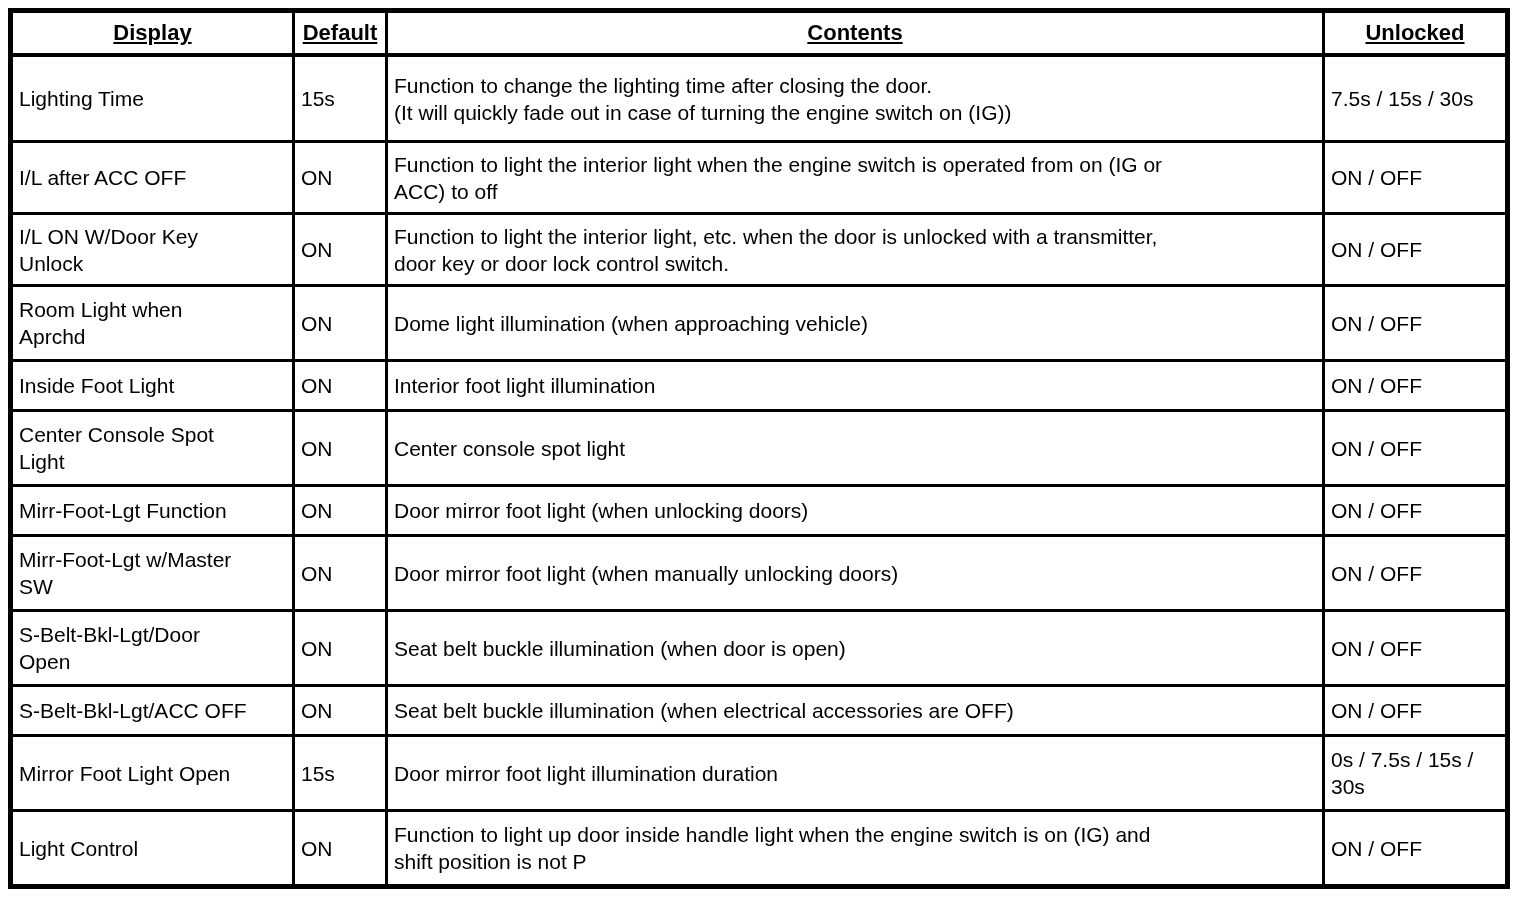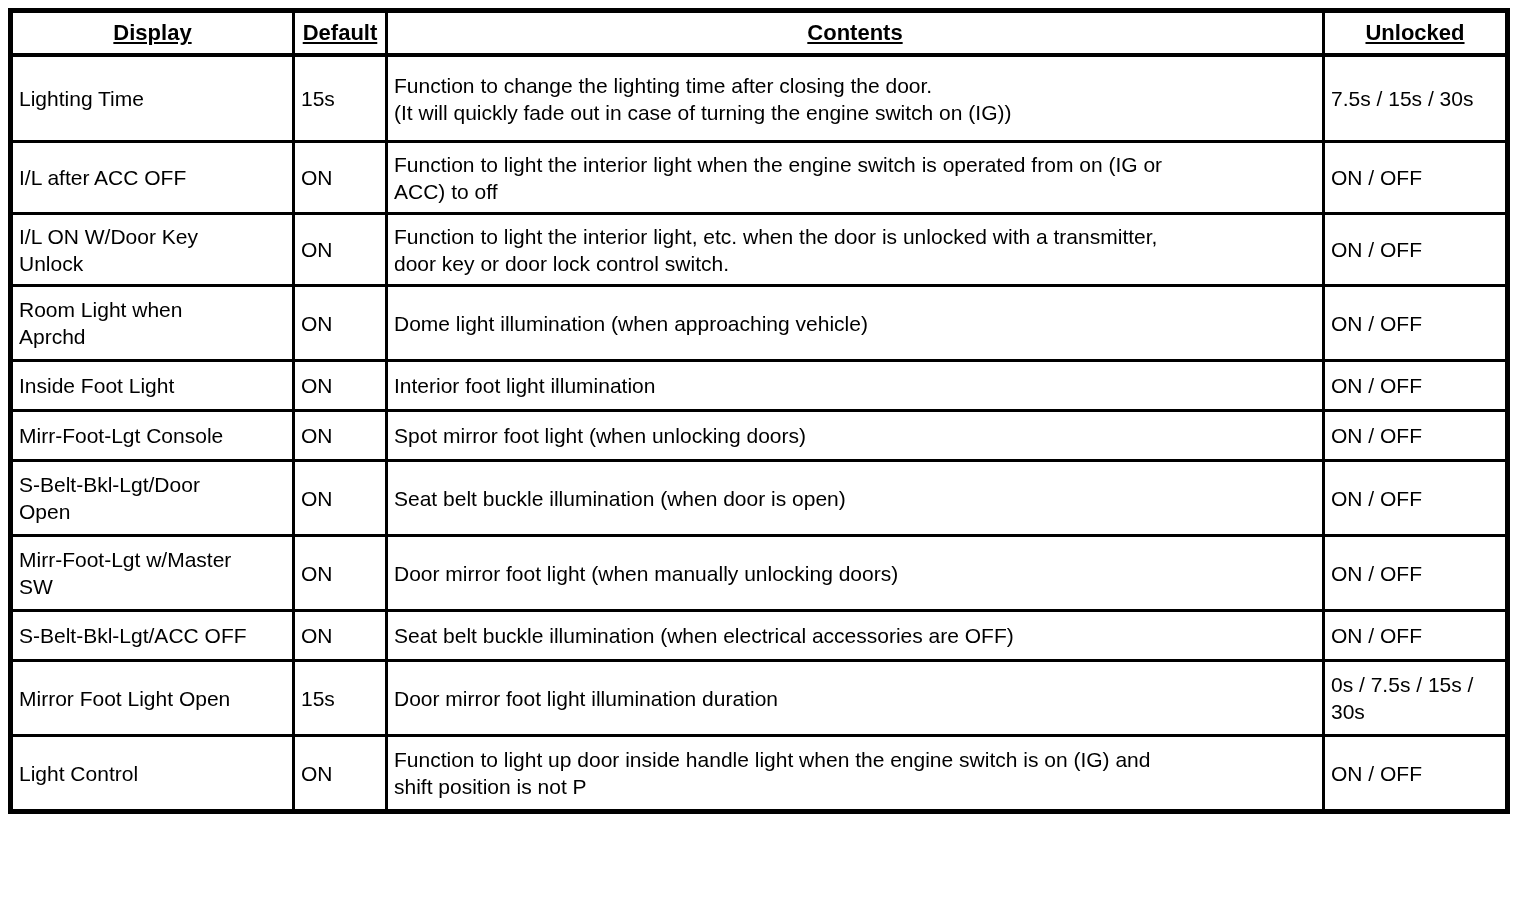--- a/index.html
+++ b/index.html
@@ -99,38 +99,45 @@
         <td class="col-default">ON</td>
         <td class="col-contents">Dome light illumination (when approaching vehicle)</td>
         <td class="col-setting">ON / OFF</td>
       </tr>
       <tr class="h-1">
         <td class="col-display">Inside Foot Light</td>
         <td class="col-default">ON</td>
         <td class="col-contents">Interior foot light illumination</td>
         <td class="col-setting">ON / OFF</td>
       </tr>
+      <tr class="h-2">
+        <td class="col-display">Center Console Spot
+Light</td>
+        <td class="col-default">ON</td>
+        <td class="col-contents">Center console spot light</td>
+        <td class="col-setting">ON / OFF</td>
+      </tr>
       <tr class="h-1">
-        <td class="col-display">Mirr-Foot-Lgt Console</td>
+        <td class="col-display">Mirr-Foot-Lgt Function</td>
         <td class="col-default">ON</td>
-        <td class="col-contents">Spot mirror foot light (when unlocking doors)</td>
+        <td class="col-contents">Door mirror foot light (when unlocking doors)</td>
+        <td class="col-setting">ON / OFF</td>
+      </tr>
+      <tr class="h-2">
+        <td class="col-display">Mirr-Foot-Lgt w/Master
+SW</td>
+        <td class="col-default">ON</td>
+        <td class="col-contents">Door mirror foot light (when manually unlocking doors)</td>
         <td class="col-setting">ON / OFF</td>
       </tr>
       <tr class="h-2">
         <td class="col-display">S-Belt-Bkl-Lgt/Door
 Open</td>
         <td class="col-default">ON</td>
         <td class="col-contents">Seat belt buckle illumination (when door is open)</td>
-        <td class="col-setting">ON / OFF</td>
-      </tr>
-      <tr class="h-2">
-        <td class="col-display">Mirr-Foot-Lgt w/Master
-SW</td>
-        <td class="col-default">ON</td>
-        <td class="col-contents">Door mirror foot light (when manually unlocking doors)</td>
         <td class="col-setting">ON / OFF</td>
       </tr>
       <tr class="h-1">
         <td class="col-display">S-Belt-Bkl-Lgt/ACC OFF</td>
         <td class="col-default">ON</td>
         <td class="col-contents">Seat belt buckle illumination (when electrical accessories are OFF)</td>
         <td class="col-setting">ON / OFF</td>
       </tr>
       <tr class="h-2">
         <td class="col-display">Mirror Foot Light Open</td>

